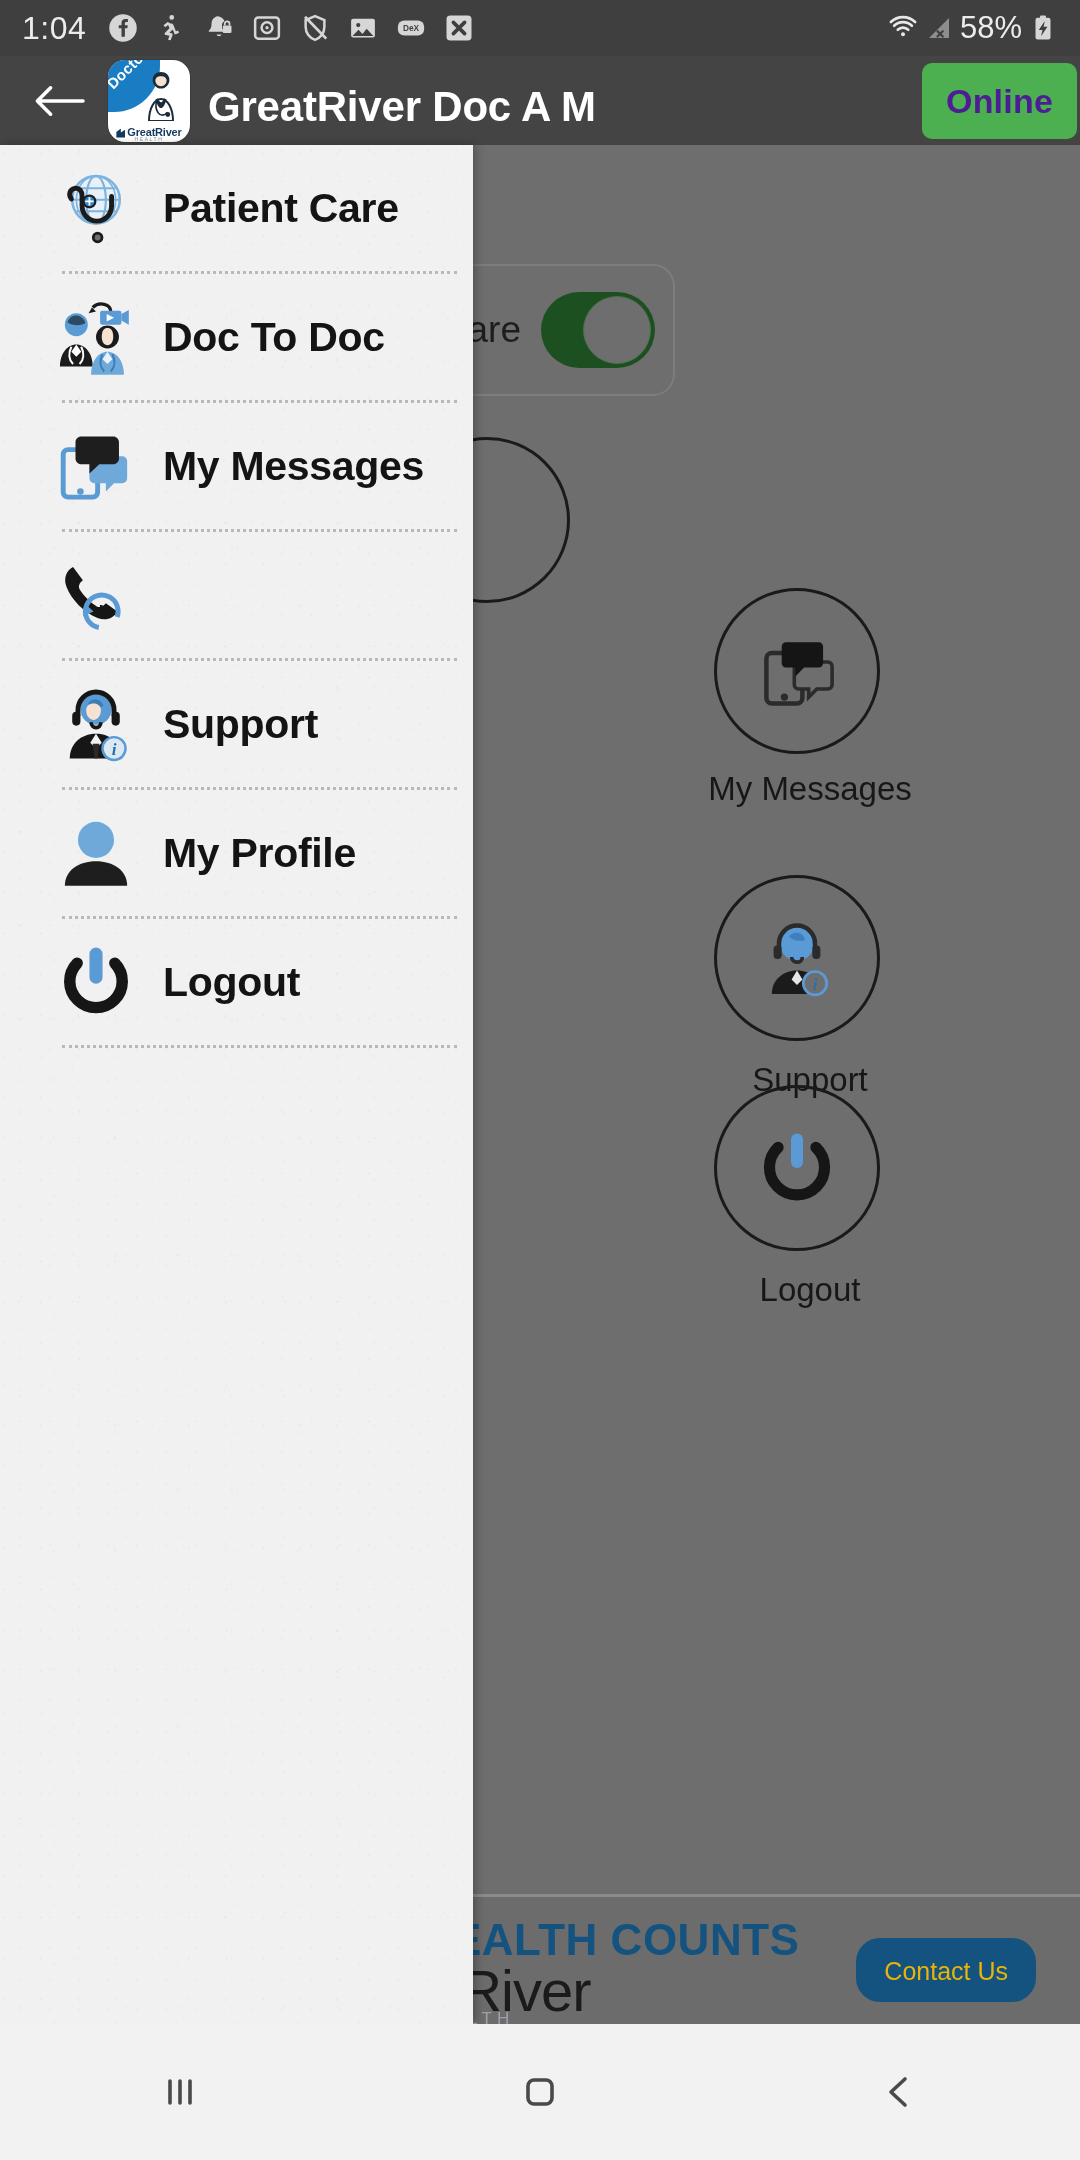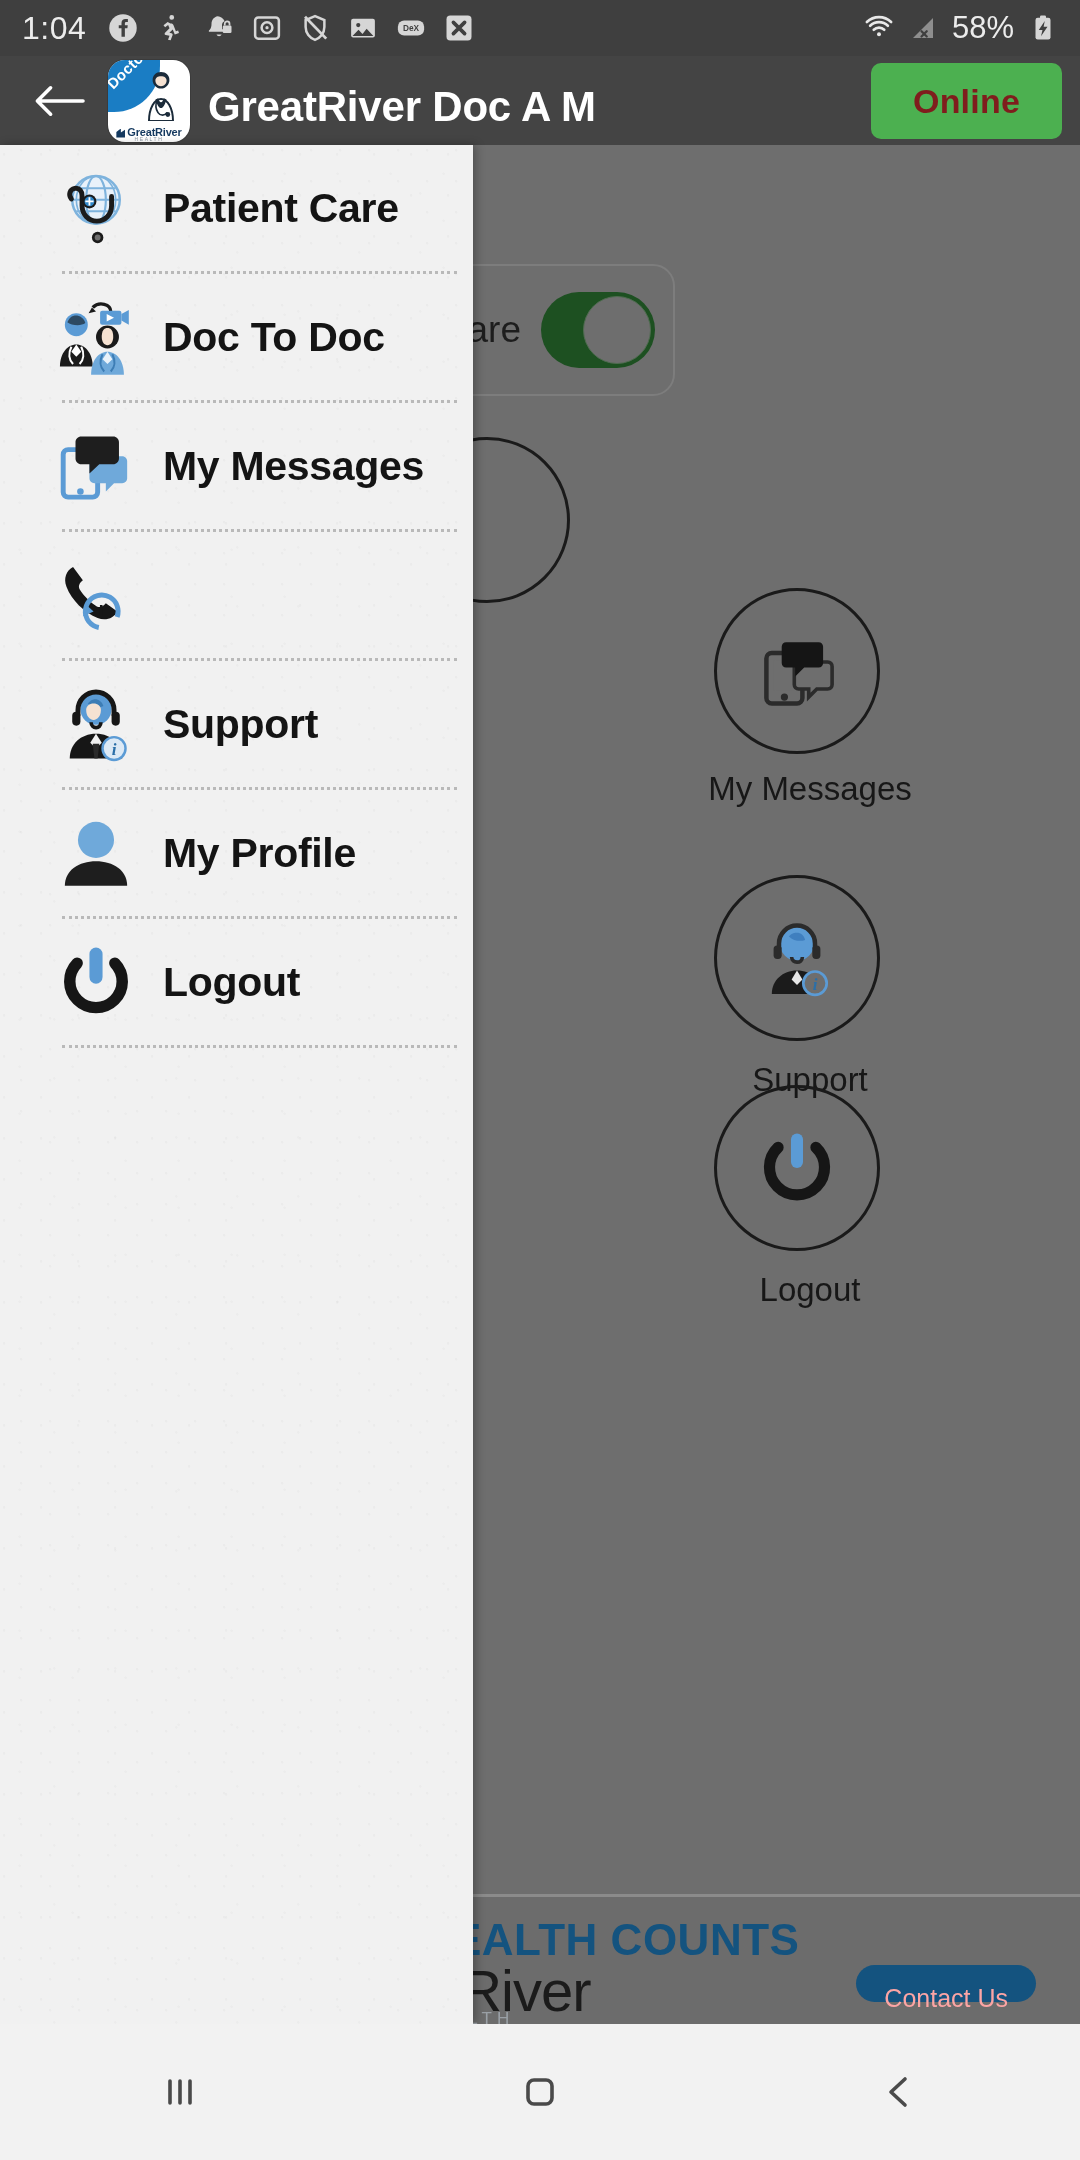--- a/index.html
+++ b/index.html
@@ -11,21 +11,21 @@
   #screen { position:relative; width:1080px; height:2160px; overflow:hidden; background:#efefef; }
 
   
   #statusbar {
     position:absolute; top:0; left:0; width:1080px; height:56px;
     background:#3f3f3f; display:flex; align-items:center; padding:0 22px;
   }
   #clock { color:#ececec; font-size:32px; font-weight:400; letter-spacing:.5px; }
   #sb-left-icons { display:flex; align-items:center; gap:18px; margin-left:22px; }
   .sbicon { width:30px; height:30px; display:block; }
-  #sb-right { margin-left:auto; display:flex; align-items:center; gap:14px; }
+  #sb-right { margin-left:auto; display:flex; align-items:center; gap:6px; }
   #battpct { color:#ececec; font-size:31px; font-weight:400; }
 
   
   #appbar {
     position:absolute; top:56px; left:0; width:1080px; height:89px;
     background:#444444; display:flex; align-items:center; padding-left:30px;
   }
   #back-arrow { width:58px; height:48px; flex:0 0 auto; }
   #applogo {
     width:82px; height:82px; margin-left:20px; border-radius:17px;
@@ -51,23 +51,23 @@
   #applogo .brand .gr { font-size:11px; font-weight:bold; color:#14395f; letter-spacing:-.2px; }
   #applogo .brand2 {
     position:absolute; bottom:0px; left:0; width:100%; text-align:center;
     font-size:5px; color:#8e98a3; letter-spacing:1.6px;
   }
   #apptitle {
     color:#ffffff; font-size:42px; font-weight:bold; margin-left:18px;
     white-space:nowrap; letter-spacing:-.2px;margin-top:13px;
   }
   #online-btn {
-    margin-left:auto; margin-right:18px; background:#4cb050; color:#7f1d1d;
+    margin-left:auto; margin-right:3px; background:#4cb050; color:#4c1d95;
     font-size:34px; font-weight:bold; border:none; border-radius:10px;
-    padding:0 42px; height:76px; line-height:76px; letter-spacing:.2px;
+    padding:0 24px; height:76px; line-height:76px; letter-spacing:.2px;
   }
 
   
   #main-dim {
     position:absolute; top:145px; left:0; width:1080px; height:1879px;
     background:#6e6e6e; overflow:hidden;
   }
   #toggle-card {
     position:absolute; left:315px; top:119px; width:360px; height:132px;
     border:2px solid #7d7d7d; border-radius:22px; display:flex;
@@ -103,22 +103,22 @@
   }
   #banner .bline2 {
     position:absolute; left:430px; top:60px; color:#1b1b1b; font-size:58px;
     white-space:nowrap; letter-spacing:-1px;
   }
   #banner .bline3 {
     position:absolute; left:452px; top:112px; color:#9aa0a6; font-size:17px;
     letter-spacing:5px; white-space:nowrap;
   }
   #contact-btn {
-    position:absolute; right:44px; bottom:22px; background:#14537f; color:#fca5a5;
-    font-size:25px; border:none; border-radius:24px; padding:8px 28px; height:37px; line-height:50px;
+    position:absolute; right:44px; bottom:22px; background:#14537f; color:#eab308;
+    font-size:25px; border:none; border-radius:24px; padding:8px 28px; height:64px; line-height:50px;
   }
 
   
   #drawer {
     position:absolute; top:145px; left:0; width:473px; height:1879px;
     background:#f1f1f1;
     background-image:
       radial-gradient(circle at 11% 23%, rgba(0,0,0,.022) 0 1px, transparent 1.5px),
       radial-gradient(circle at 37% 61%, rgba(0,0,0,.02) 0 1px, transparent 1.5px),
       radial-gradient(circle at 73% 17%, rgba(0,0,0,.025) 0 1px, transparent 1.5px),

